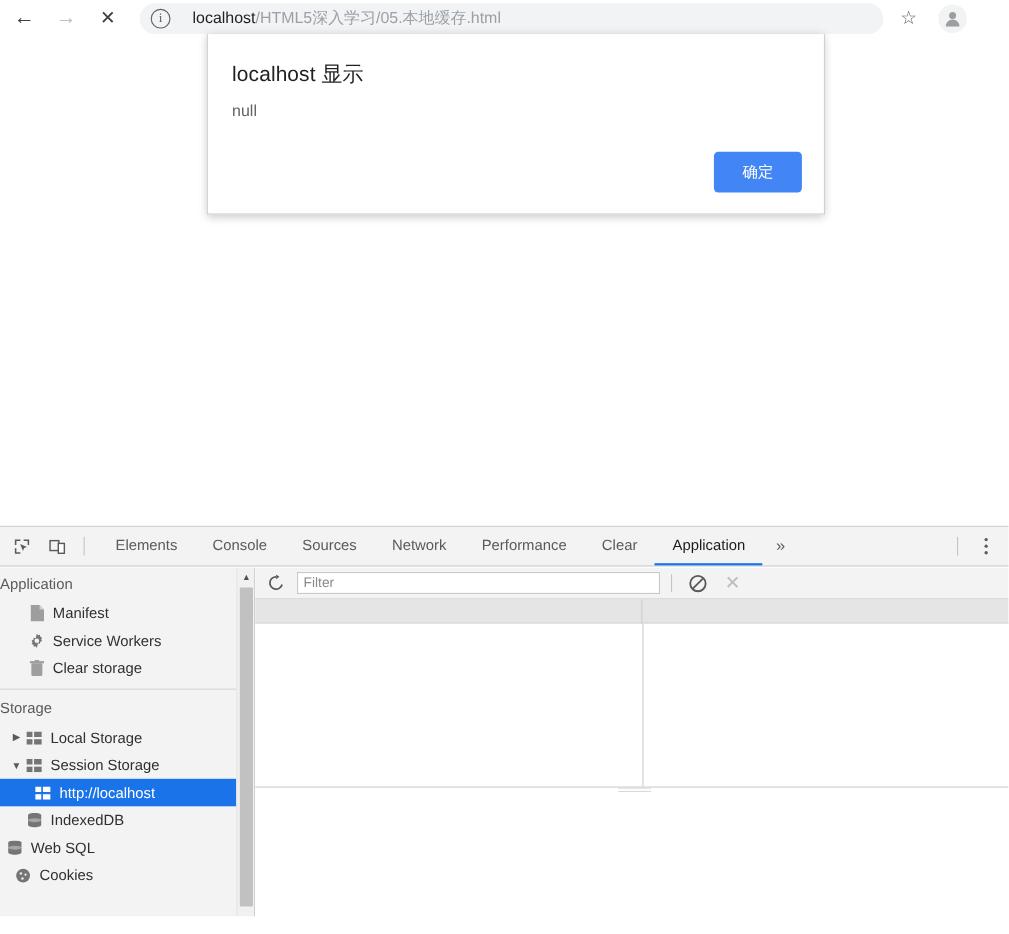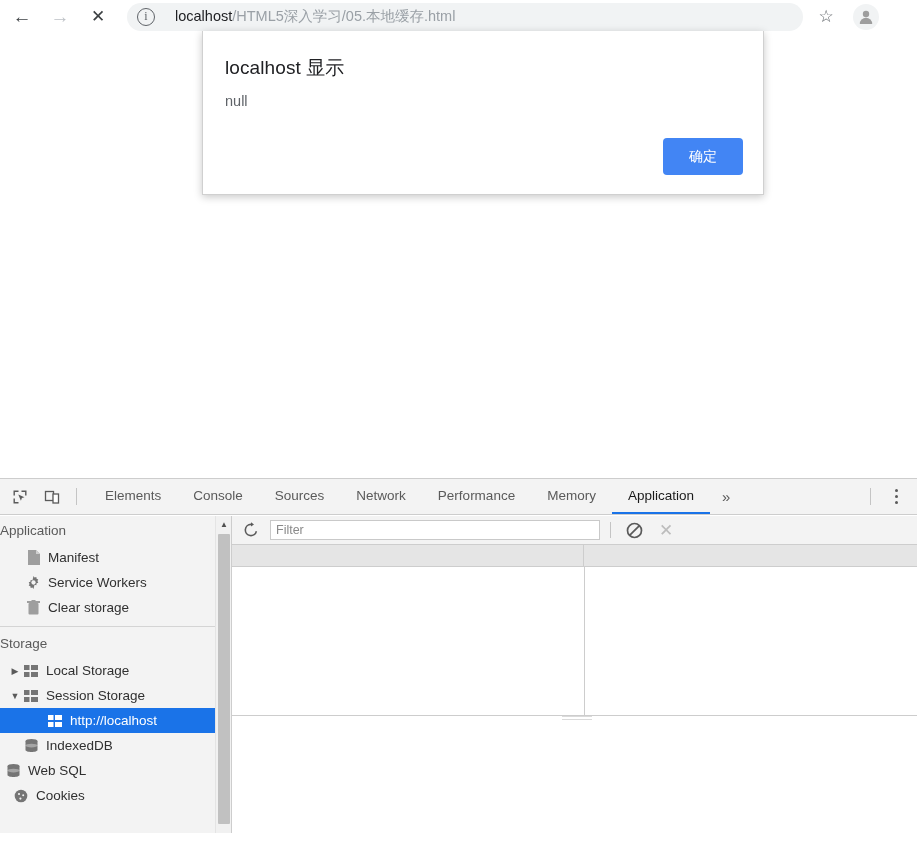--- a/index.html
+++ b/index.html
@@ -65,21 +65,21 @@
   #profile-avatar svg { display: block; }
 
   
   #page-viewport {
     position: absolute; left: 0; top: 33px; width: 917px; height: 445px;
     background: #ffffff;
   }
 
   
   #js-dialog {
-    position: absolute; left: 202px; top: 31px;
+    position: absolute; left: 188px; top: 31px;
     width: 562px; height: 164px;
     background: #ffffff;
     border: 1px solid #d0d0d0;
     border-top: none;
     box-shadow: 0 2px 8px rgba(0,0,0,0.22);
   }
   #js-dialog-title {
     position: absolute; left: 22px; top: 24px;
     font-size: 19px; color: #202124;
     letter-spacing: .1px;
@@ -366,21 +366,21 @@
       <div class="dt-tab">
           <span>Sources</span>
         </div>
       <div class="dt-tab">
           <span>Network</span>
         </div>
       <div class="dt-tab">
           <span>Performance</span>
         </div>
       <div class="dt-tab">
-          <span>Memory</span>
+          <span>Clear</span>
         </div>
       <div class="dt-tab active">
           <span>Application</span>
         </div>
       <div id="dt-overflow">
         <span>»</span>
       </div>
     </div>
 
     <div id="dt-tabbar-right">
@@ -458,21 +458,21 @@
             <svg width="14" height="12" viewBox="0 0 14 12">
                 <rect x="0" y="0" width="5.5" height="5" fill="#757575"></rect>
                 <rect x="7" y="0" width="7" height="5" fill="#757575"></rect>
                 <rect x="0" y="7" width="5.5" height="5" fill="#757575"></rect>
                 <rect x="7" y="7" width="7" height="5" fill="#757575"></rect>
               </svg>
           </span>
           <span>Session Storage</span>
         </div>
 
-        <div class="tree-item selected" style="padding-left:46px">
+        <div class="tree-item selected" style="padding-left:30px">
           <span class="t-icon">
             <svg width="14" height="12" viewBox="0 0 14 12">
                 <rect x="0" y="0" width="5.5" height="5" fill="#ffffff"></rect>
                 <rect x="7" y="0" width="7" height="5" fill="#ffffff"></rect>
                 <rect x="0" y="7" width="5.5" height="5" fill="#ffffff"></rect>
                 <rect x="7" y="7" width="7" height="5" fill="#ffffff"></rect>
               </svg>
           </span>
           <span>http://localhost</span>
         </div>

